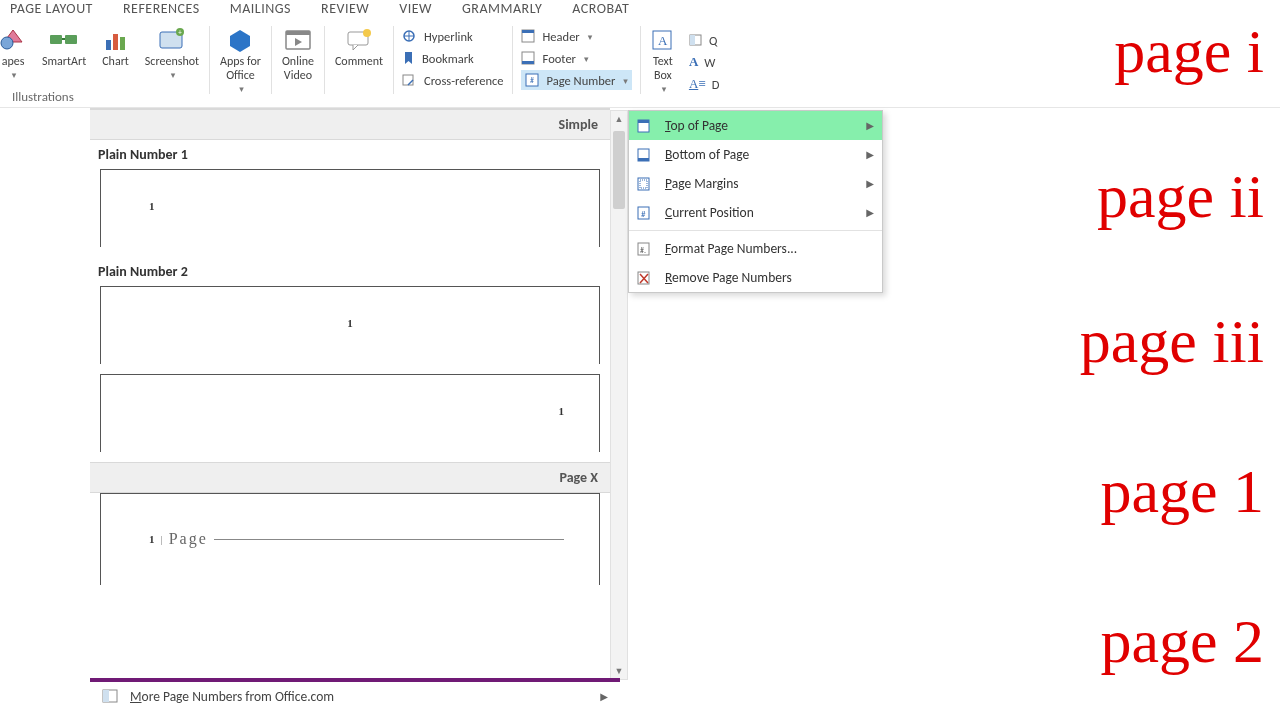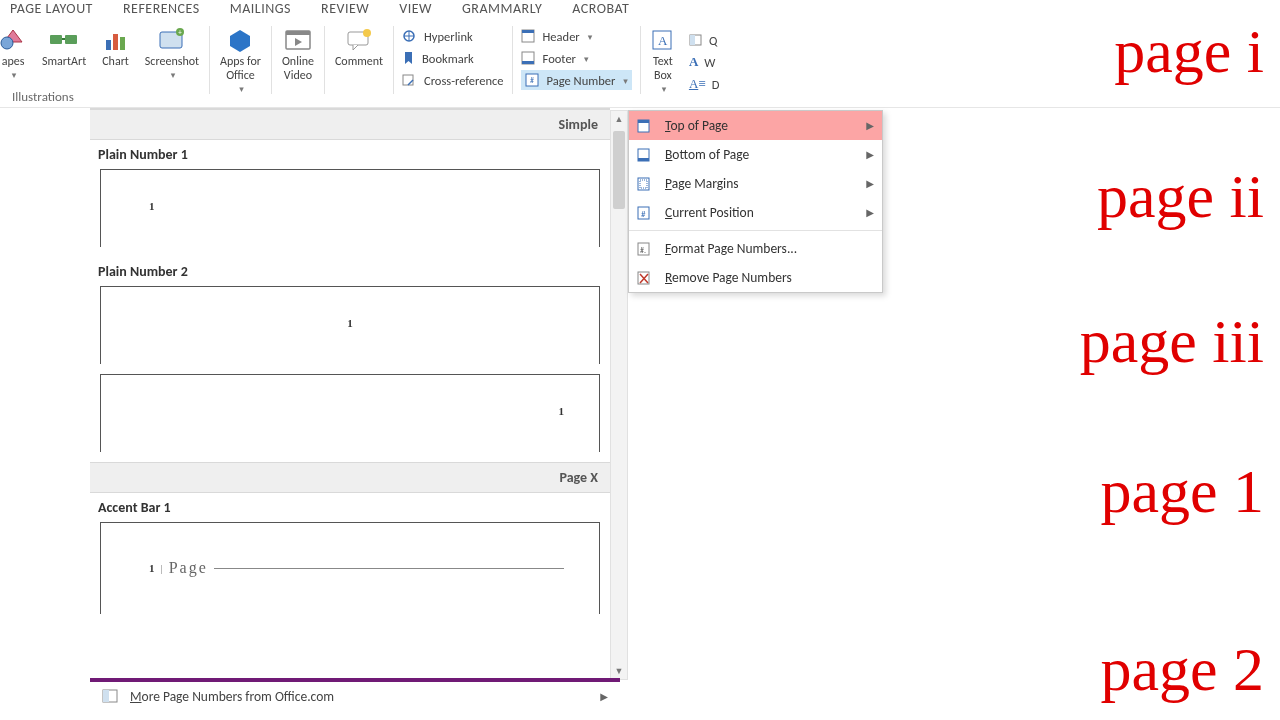--- a/index.html
+++ b/index.html
@@ -158,21 +158,21 @@
     background:#fff;
     border:1px solid #c9c9c9;
     box-shadow: 3px 3px 6px rgba(0,0,0,.15);
     font-size:13.5px;
     color:#333;
   }
   .pn-menu .mi {
     display:flex; align-items:center; gap:10px;
     height:29px; padding: 0 8px;
   }
-  .pn-menu .mi.hover { background:#fca5a5; }
+  .pn-menu .mi.hover { background:#86efac; }
   .pn-menu .mi .mic { width:18px; text-align:center; color:#3b6fb6; font-size:12px; }
   .pn-menu .mi .arrow-r { margin-left:auto; font-size:10px; color:#666; }
   .pn-menu .sep { height:1px; background:#e2e2e2; margin:3px 0; }
   .u { text-decoration: underline; }
   .anno {
     position:absolute;
     right: 16px;
     font-family: Georgia, "Times New Roman", serif;
     color: #e00000;
     font-size: 62px;
@@ -399,21 +399,20 @@
   <div class="preview">
     <span class="num-center">1</span>
   </div>
 
   <div class="preview">
     <span class="num-right">1</span>
   </div>
 
   <div class="section-head">Page X</div>
 
-  <div class="item-title">Accent Bar 1</div>
   <div class="preview hr">
     <div class="accent-wrap">
       <span style="font-weight:700;">1</span>
       <span style="color:#888;">|</span>
       <span class="txt">Page</span>
       <span class="rule"></span>
     </div>
   </div>
 </div>
 
@@ -493,13 +492,13 @@
         </svg>
       </span>
     <span><span class="u">R</span>emove Page Numbers</span>
   </div>
 </div>
 
 <div class="anno" style="top:20px;">page i</div>
 <div class="anno" style="top:165px;">page ii</div>
 <div class="anno" style="top:310px;">page iii</div>
 <div class="anno" style="top:460px;">page 1</div>
-<div class="anno" style="top:638px;text-align:right;">page 2</div>
+<div class="anno" style="top:610px;text-align:right;">page 2</div>
 
 </body></html>

